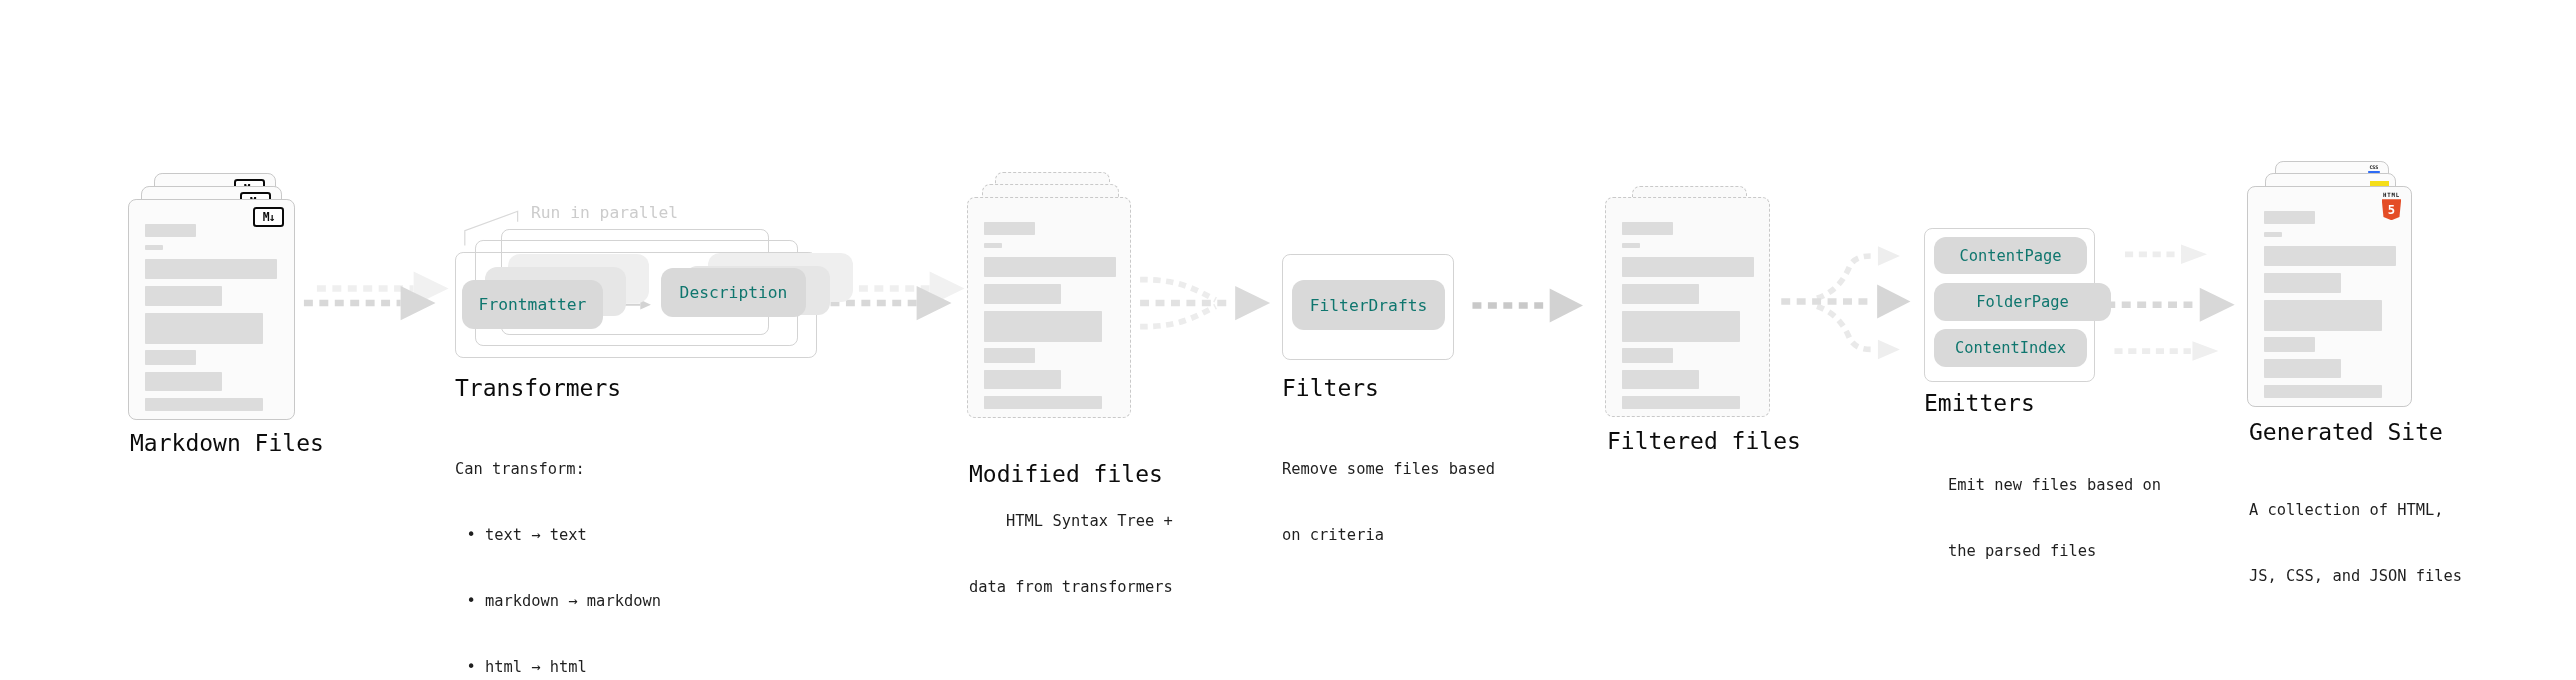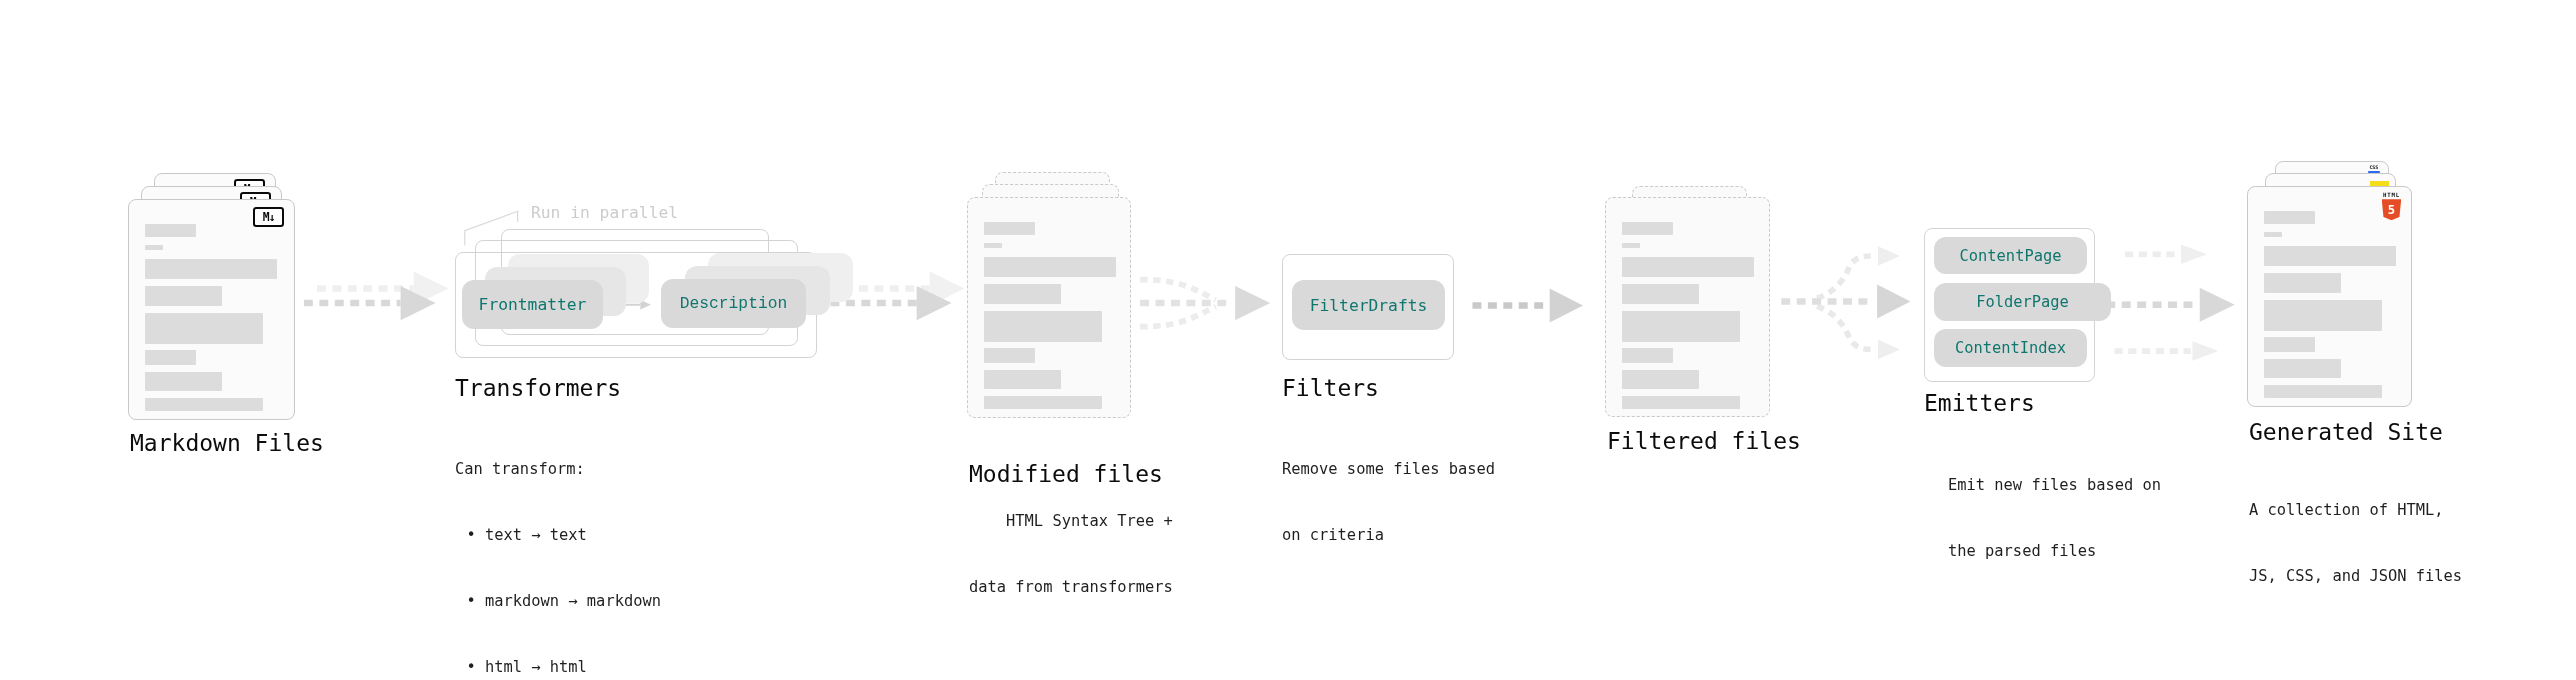--- a/index.html
+++ b/index.html
@@ -74,21 +74,21 @@
   
   #tf-note     { left:531px; top:203px; }
   #tf-box-back { left:501px; top:229px; width:268px; height:106px; }
   #tf-box-mid  { left:475px; top:240px; width:323px; height:106px; }
   #tf-box-front{ left:455px; top:252px; width:362px; height:106px; }
   #tf-p1g2 { left:508px; top:254px; width:141px; height:49px; }
   #tf-p1g1 { left:485px; top:267px; width:141px; height:49px; }
   #tf-p1   { left:462px; top:280px; width:141px; height:49px; }
   #tf-p2g2 { left:708px; top:253px; width:145px; height:49px; }
   #tf-p2g1 { left:685px; top:266px; width:145px; height:49px; }
-  #tf-p2   { left:661px; top:279px; width:145px; height:49px;font-family:Liberation Mono, monospace; }
+  #tf-p2   { left:661px; top:268px; width:145px; height:49px; }
   #tf-heading { left:455px; top:375px; }
   #tf-body    { left:455px; top:414px; }
 
   
   #mod-back  { left:995px; top:172px; width:115px; height:221px; }
   #mod-mid   { left:982px; top:184px; width:137px; height:221px; }
   #mod-front { left:967px; top:197px; width:164px; height:221px; }
   #mod-label { left:969px; top:430px;margin-top:31px; }
   #mod-body  { left:969px; top:466px;text-align:right; }
 

